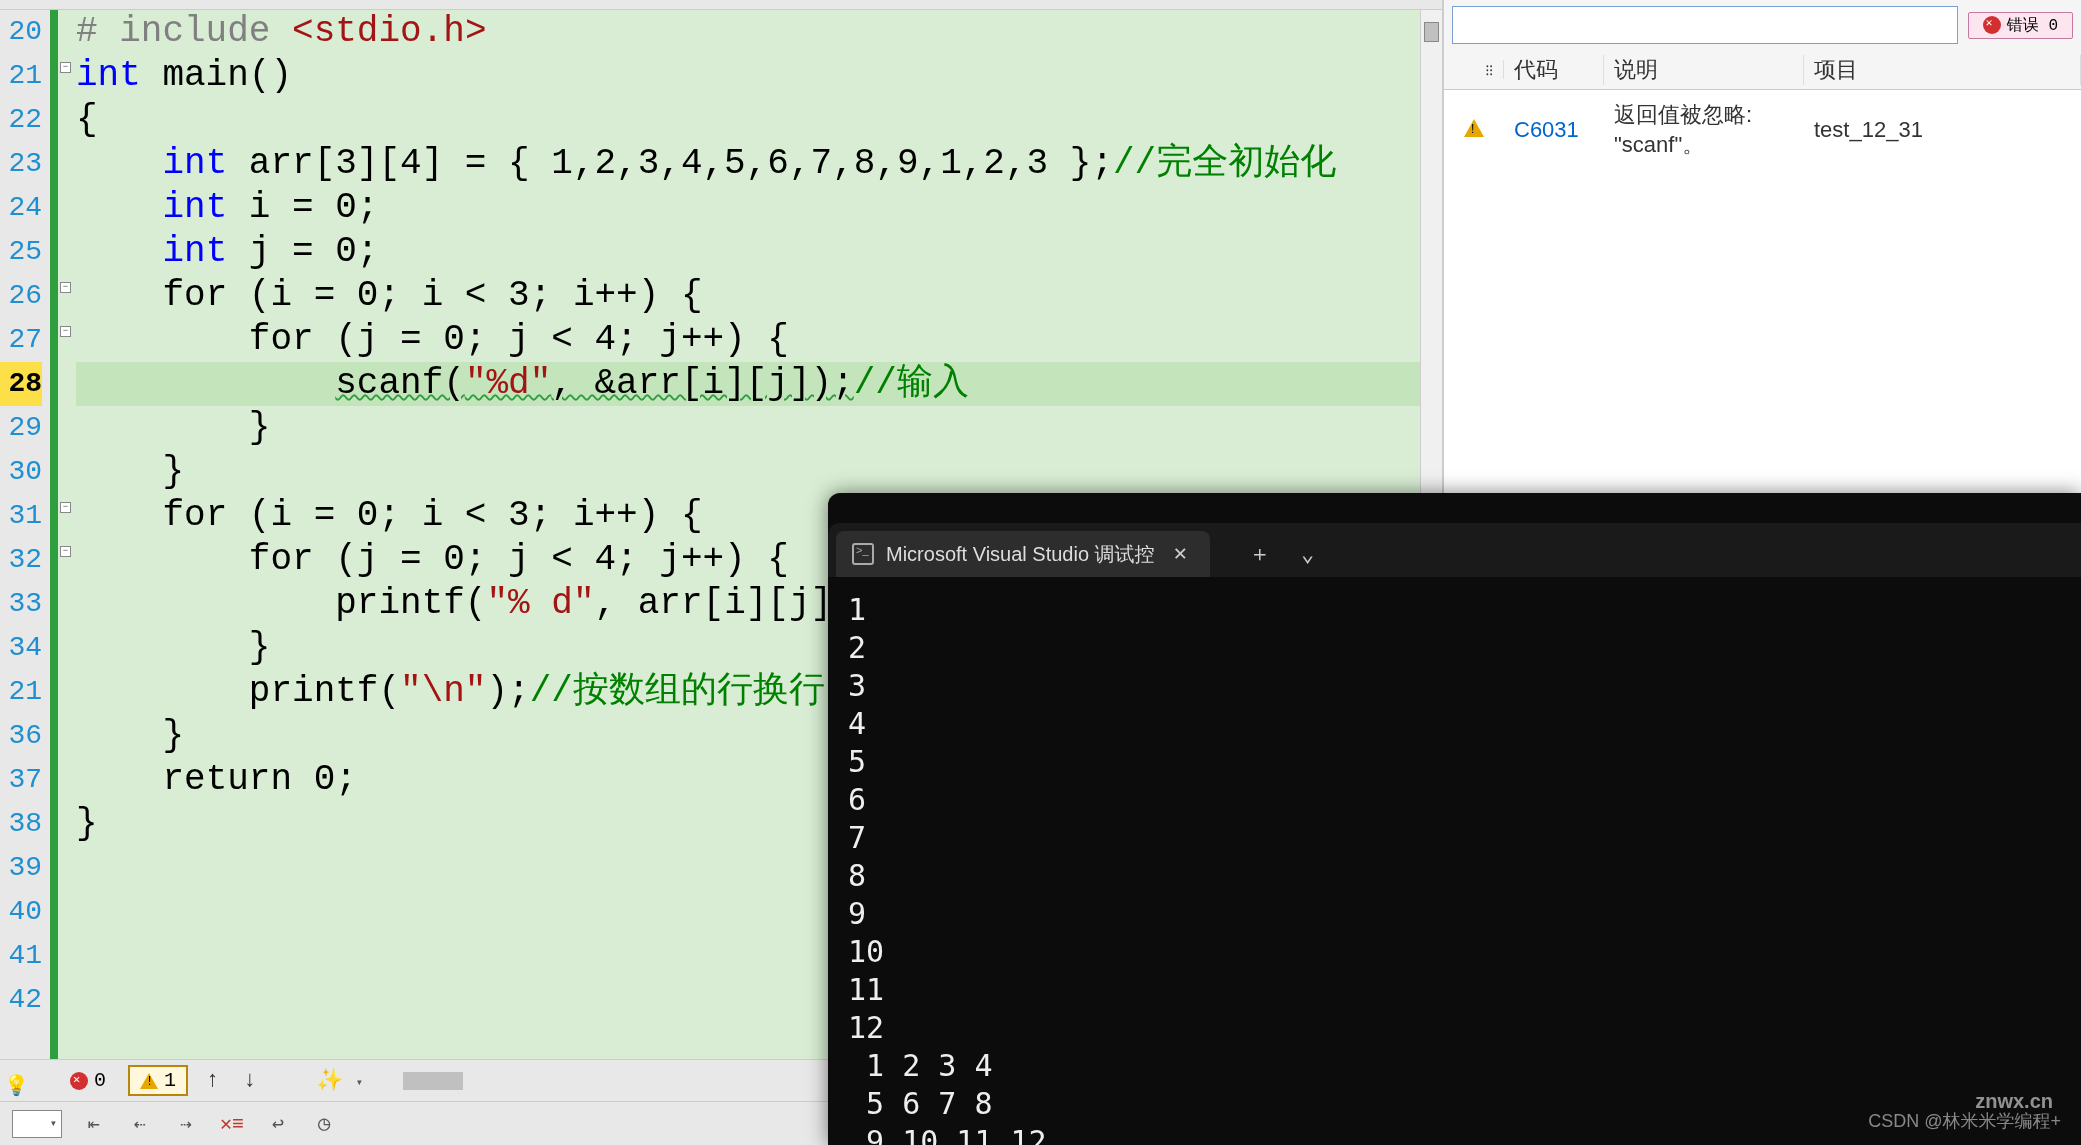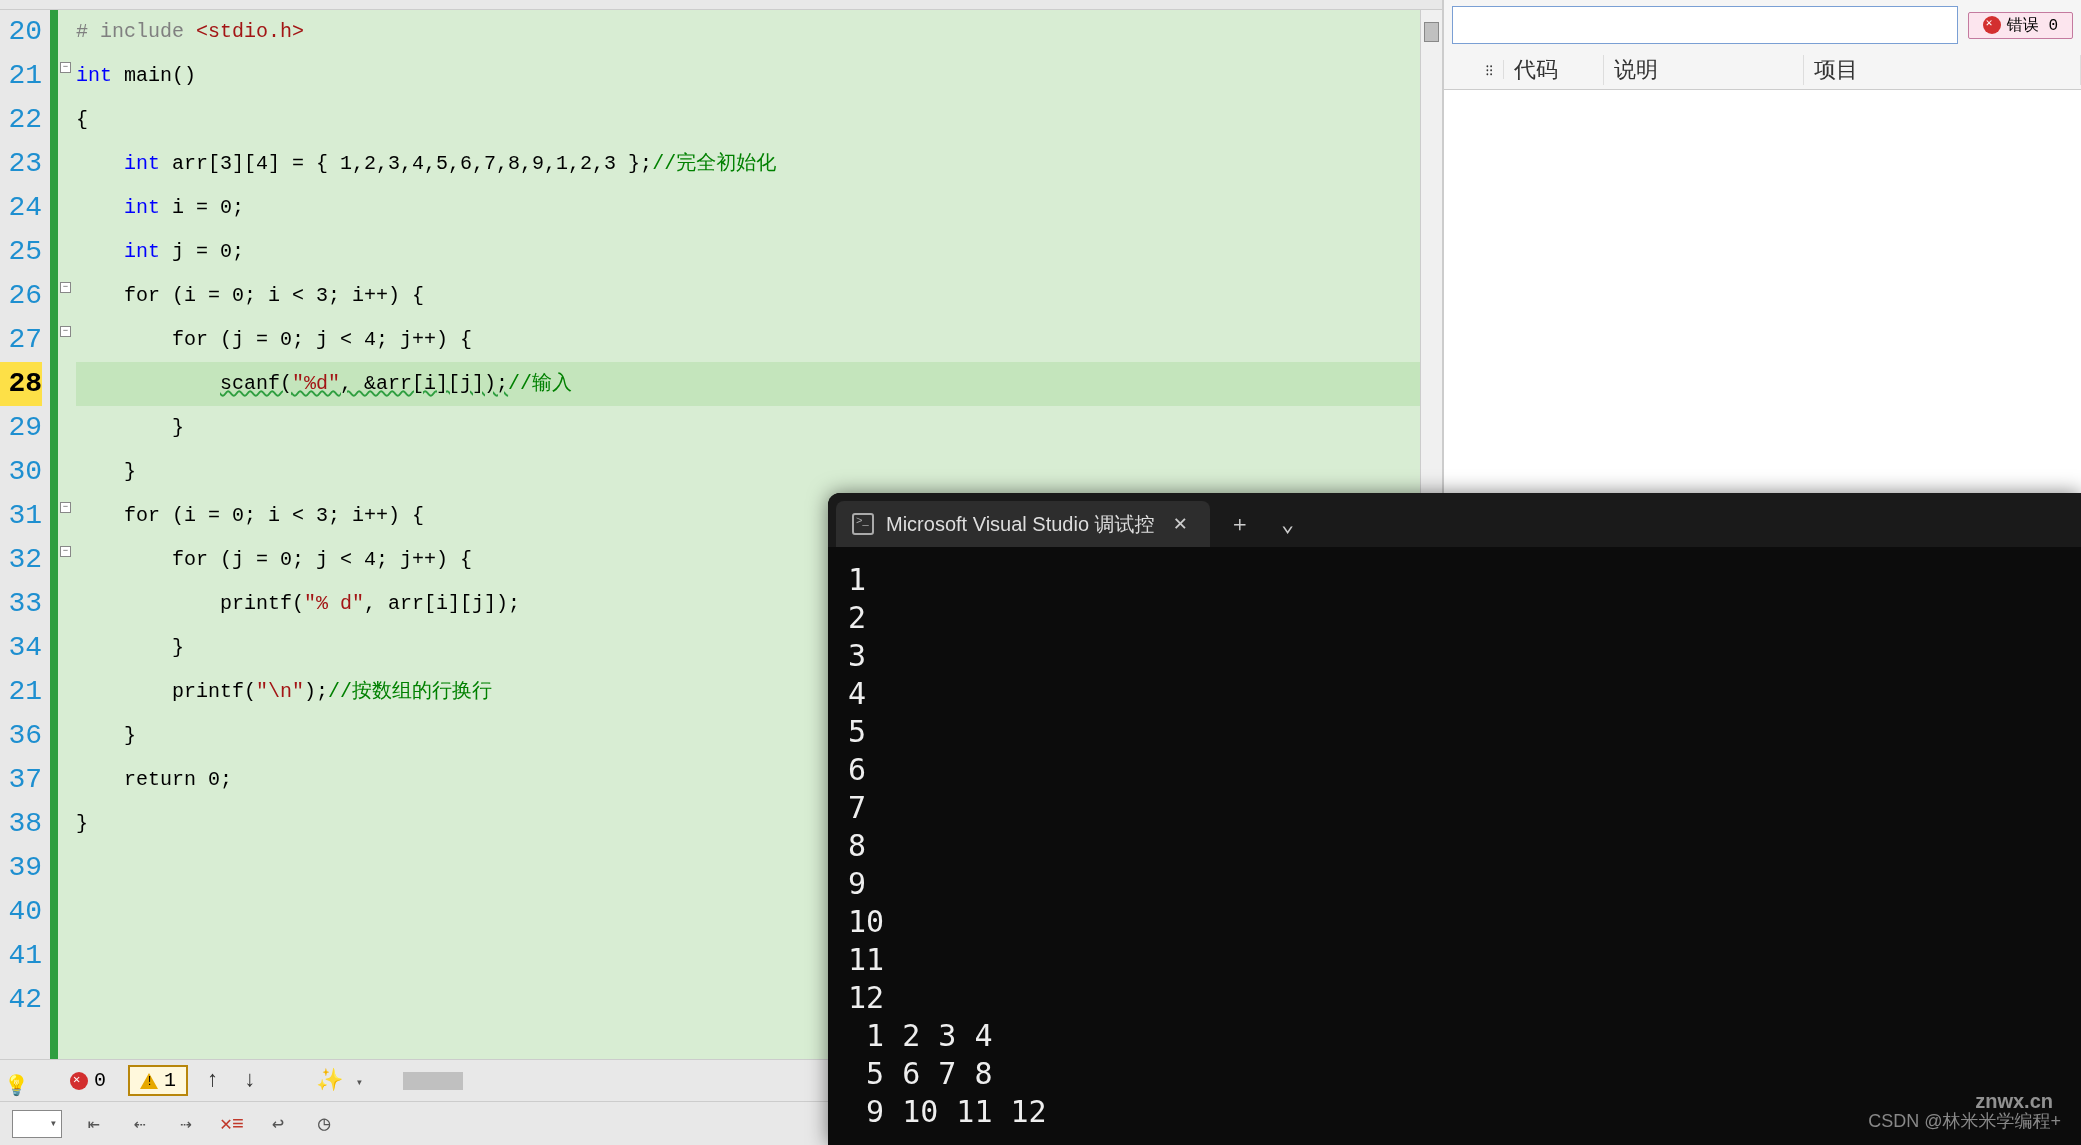--- a/index.html
+++ b/index.html
@@ -11,21 +11,21 @@
   .editor-tabs { height: 10px; background: #e8e8e8; border-bottom: 1px solid #ccc; }
   
   .code-area { flex: 1; display: flex; background: #d8edd3; position: relative; overflow: hidden; }
   .gutter { width: 50px; background: #e8e8e8; text-align: right; padding-right: 8px; color: #1e8fd0; font-size: 28px; line-height: 44px; user-select: none; }
   .gutter .cur { background: #fde047; color: #000; font-weight: bold; }
   
   .margin-bar { width: 8px; background: #2e9e3f; }
   .fold-col { width: 16px; background: #d8edd3; position: relative; }
   .fold-box { position: absolute; left: 2px; width: 11px; height: 11px; border: 1px solid #888; background: #fff; font-size: 9px; line-height: 9px; text-align: center; color: #555; }
   
-  .code { flex: 1; font-size: 20px; line-height: 44px; white-space: pre; color: #000; padding-left: 2px; position: relative; }
+  .code { flex: 1; font-size: 36px; line-height: 44px; white-space: pre; color: #000; padding-left: 2px; position: relative; }
   .code .line { height: 44px; }
   .code .hl { background: #c4e5bc; }
   .kw { color: #000000; }
   .typ { color: #0000ff; text-align: center; }
   .str { color: #a31515; }
   .cmt { color: #008000; }
   .inc { color: #a31515; }
   .pre { color: #808080; }
   .wavy { text-decoration: underline wavy #2e9e3f; text-decoration-thickness: 2px; }
   
@@ -68,21 +68,21 @@
   .err-row > div { padding: 0 10px; }
   .er-ico { width: 60px; text-align: center; }
   .er-ico span { display: inline-block; width: 0; height: 0; border-left: 10px solid transparent; border-right: 10px solid transparent; border-bottom: 18px solid #e6a800; position: relative; }
   .er-ico span::after { content: '!'; position: absolute; top: 3px; left: -3px; font-size: 12px; color: #000; }
   .er-code { width: 100px; color: #0066cc; }
   .er-desc { width: 200px; color: #333; }
   .er-proj { flex: 1; color: #333; }
   
   
   .terminal { position: absolute; left: 828px; top: 493px; right: 0; bottom: 0; background: #0c0c0c; border-radius: 12px 0 0 0; box-shadow: 0 0 20px rgba(0,0,0,0.5); display: flex; flex-direction: column; }
-  .term-tabs { height: 56px; background: #1a1a1a; display: flex; align-items: center; padding: 8px 8px 0 8px; gap: 0; border-radius: 12px 0 0 0; }
+  .term-tabs { height: 56px; background: #1a1a1a; display: flex; align-items: center; padding: 8px 8px 0 8px; gap: 20px; border-radius: 12px 0 0 0; margin-top: 30px; }
   .term-tab { background: #2d2d2d; height: 46px; display: flex; align-items: center; padding: 0 16px; gap: 12px; border-radius: 8px 8px 0 0; color: #ddd; font-family: 'Segoe UI', sans-serif; font-size: 20px; }
   .term-tab .tico { width: 22px; height: 22px; border: 2px solid #aaa; border-radius: 3px; position: relative; }
   .term-tab .tico::before { content: '>_'; position: absolute; top: -1px; left: 2px; font-size: 11px; color: #aaa; }
   .term-tab .tx { padding: 0 6px; color: #ccc; cursor: pointer; font-size: 18px; }
   .term-btns { display: flex; align-items: center; gap: 4px; margin-left: 8px; }
   .term-btn { width: 44px; height: 40px; display: flex; align-items: center; justify-content: center; color: #ccc; font-size: 22px; cursor: pointer; }
   .term-body { flex: 1; padding: 14px 20px; color: #eee; font-size: 30px; line-height: 38px; white-space: pre; font-family: Consolas, monospace; }
   
   .watermark { position: absolute; right: 20px; bottom: 12px; color: #888; font-size: 18px; font-family: 'Segoe UI', sans-serif; }
   .watermark2 { position: absolute; right: 28px; bottom: 32px; color: rgba(255,255,255,0.55); font-size: 20px; font-weight: bold; font-family: sans-serif; }
@@ -174,20 +174,26 @@
           <span>错误 0</span>
         </div>
     </div>
     <div class="err-table">
       <div class="err-head">
         <div class="eh-ico">⁝⁝</div>
         <div class="eh-code">代码</div>
         <div class="eh-desc">说明</div>
         <div class="eh-proj">项目</div>
       </div>
+      <div class="err-row">
+        <div class="er-ico"><span></span></div>
+        <div class="er-code">C6031</div>
+        <div class="er-desc">返回值被忽略: "scanf"。</div>
+        <div class="er-proj">test_12_31</div>
+      </div>
     </div>
   </div>
 </div>
 
 <div class="terminal">
   <div class="term-tabs">
     <div class="term-tab">
       <span class="tico"></span>
       <span>Microsoft Visual Studio 调试控</span>
       <span class="tx">✕</span>

